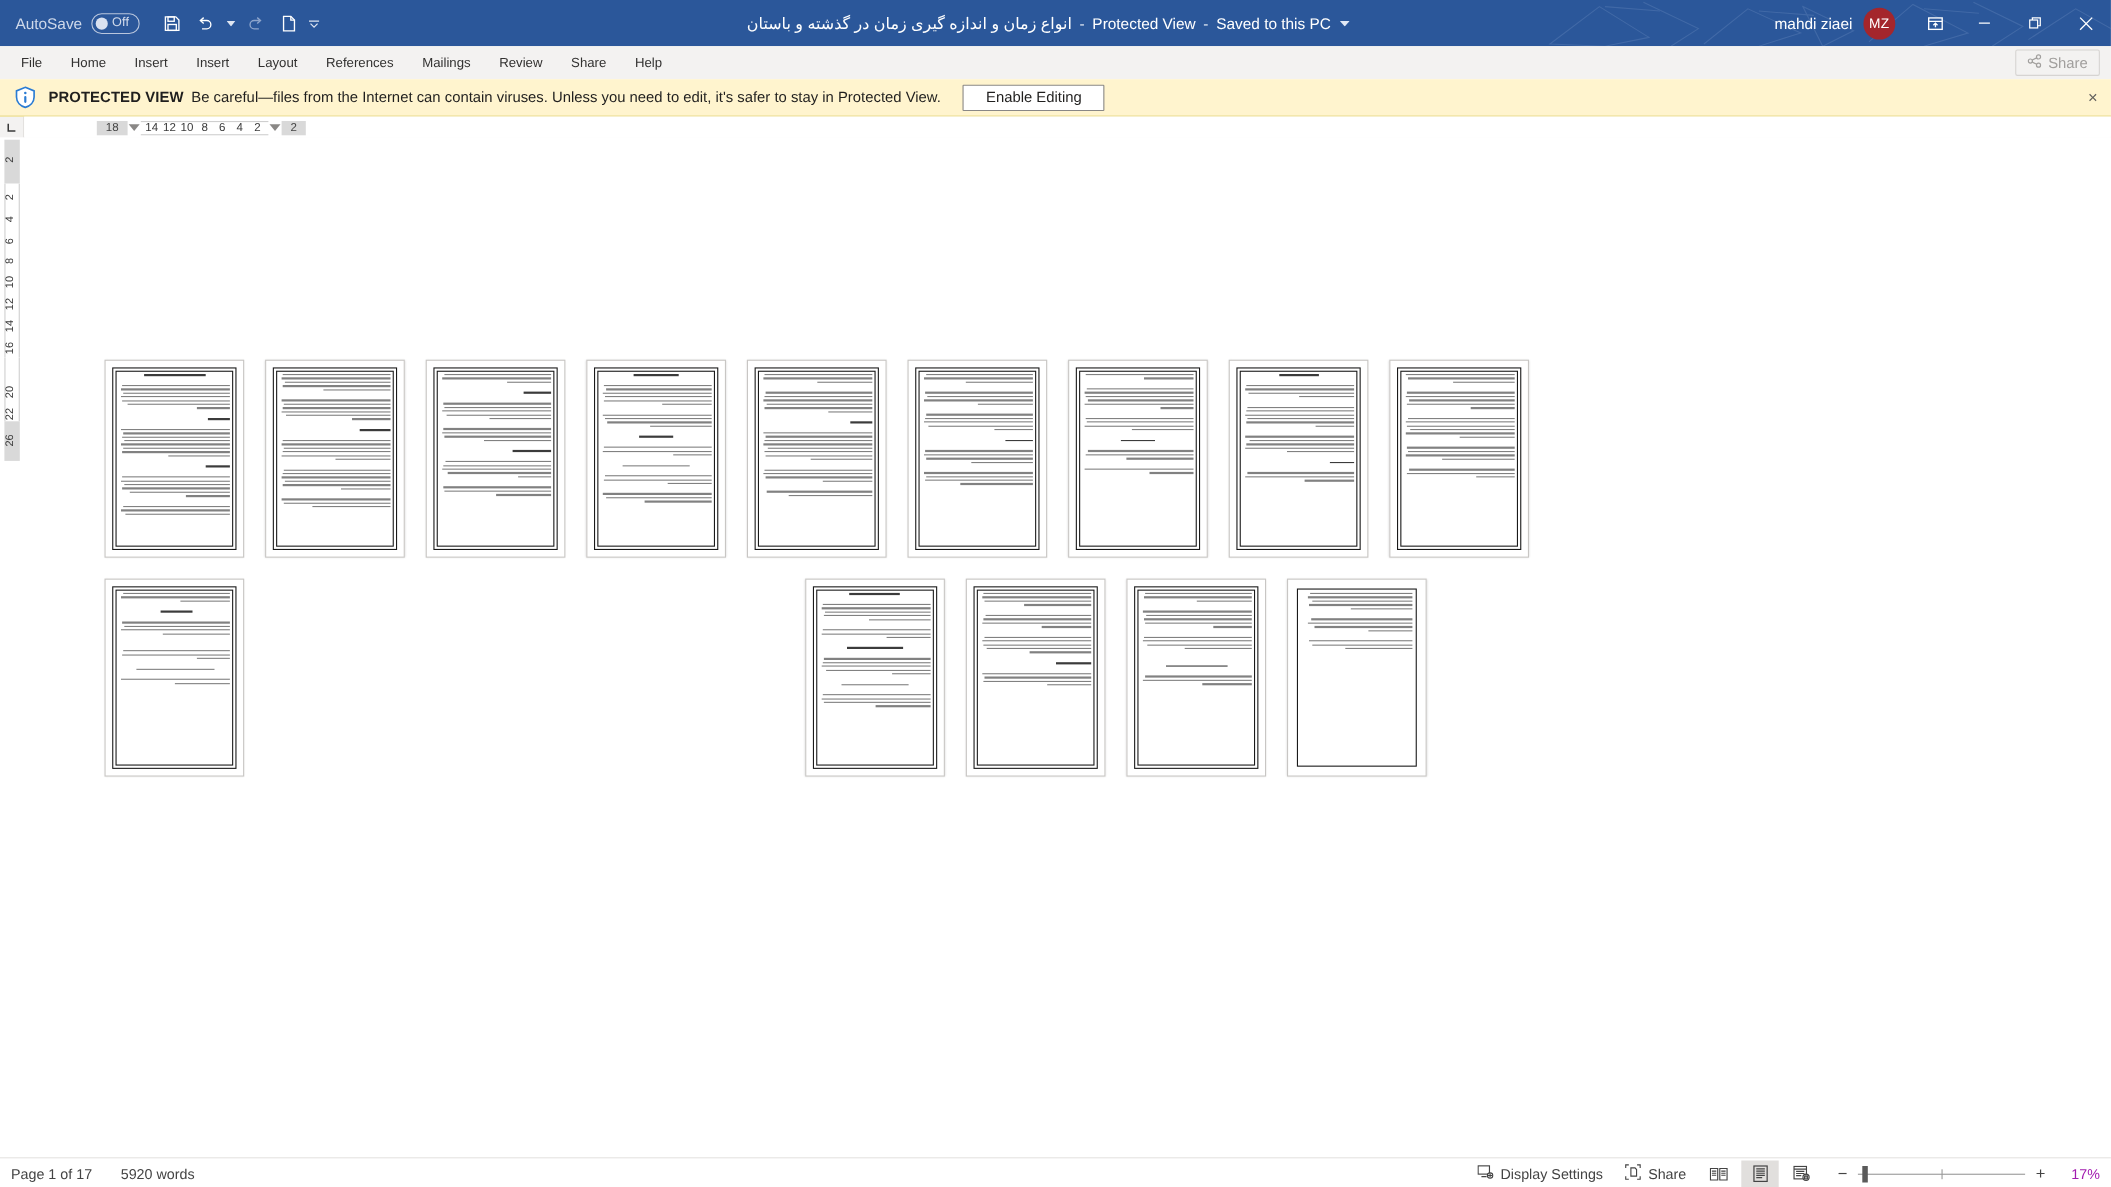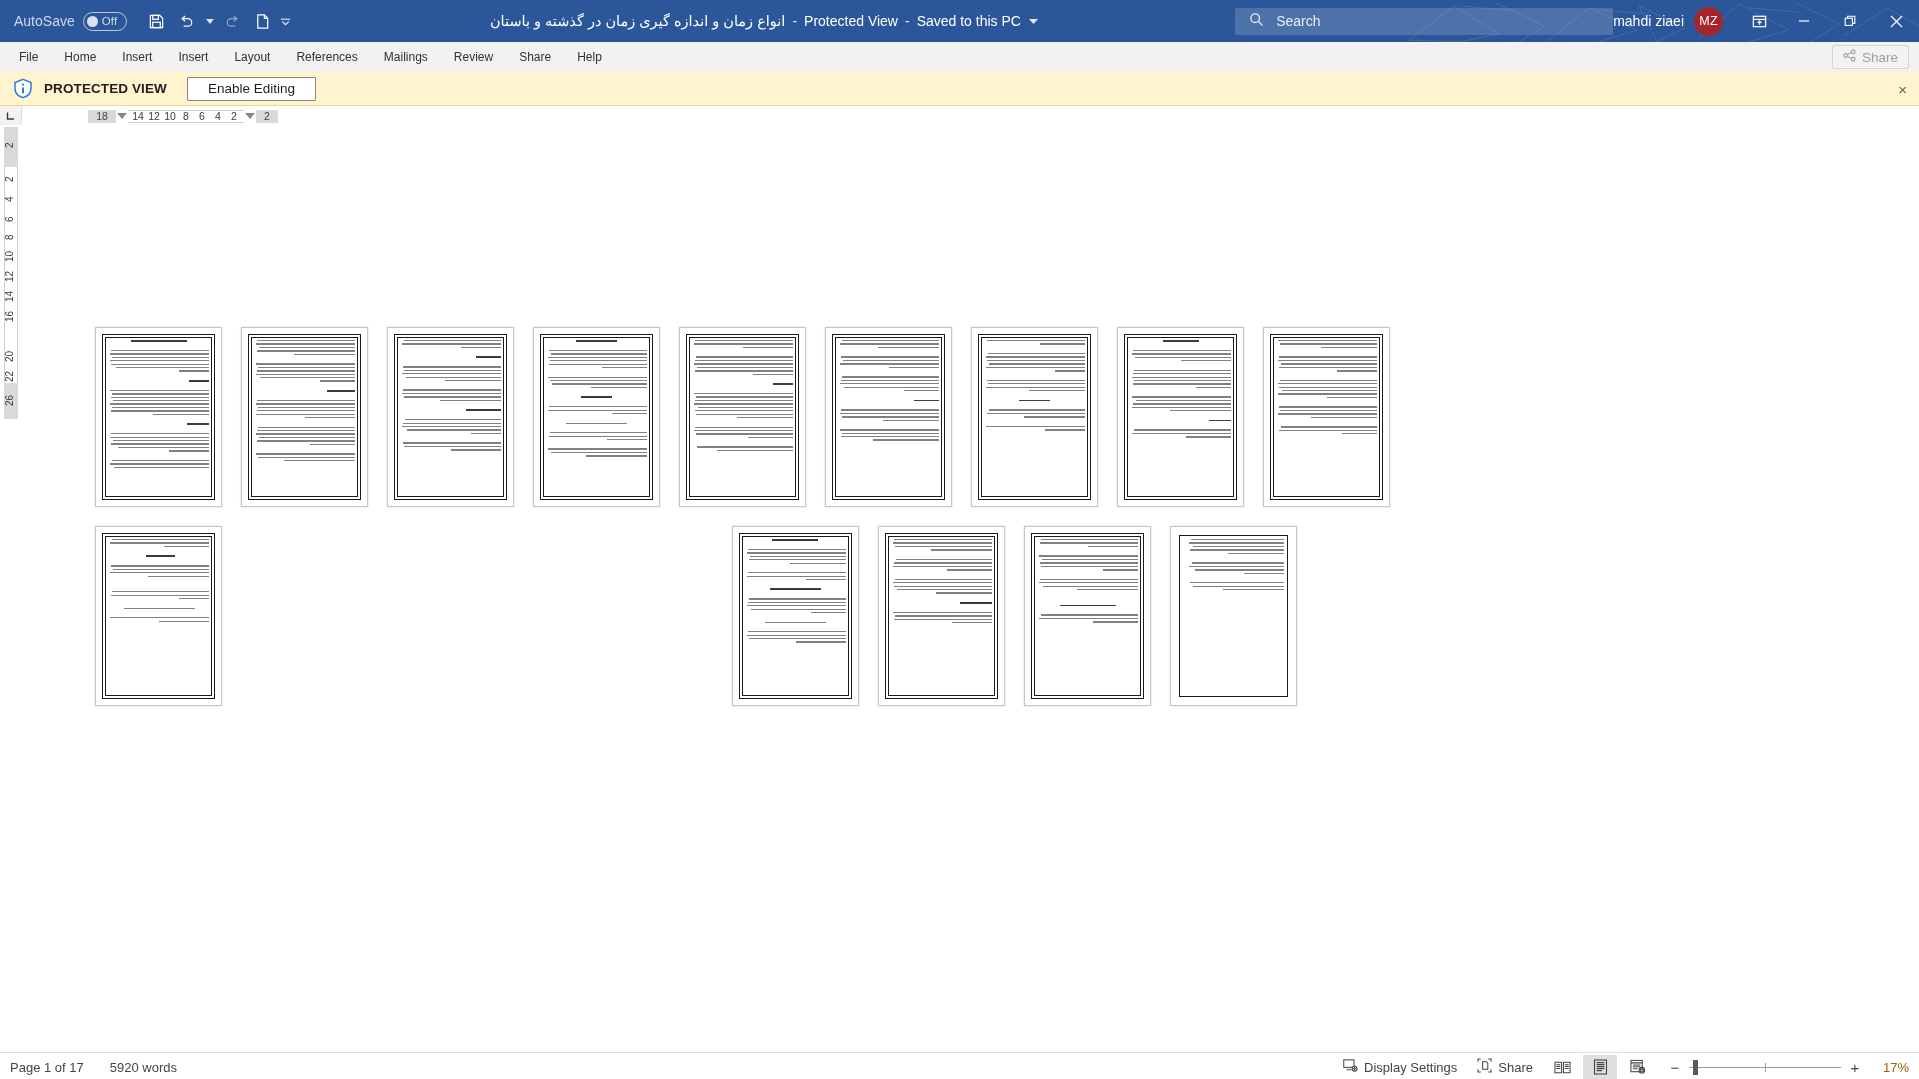--- a/index.html
+++ b/index.html
@@ -266,21 +266,21 @@
     width: 152px; height: 1px; background: #9a9a9a; position: relative;
     margin: 0 4px;
   }
   .zs-mid {
     position: absolute; left: 50%; top: -4px; width: 1px; height: 9px; background: #9a9a9a;
   }
   .zs-thumb {
     position: absolute; left: 4px; top: -7px;
     width: 5px; height: 15px; background: #5a5a5a;
   }
-  .zoom-pct { font-size: 13px; color: #a16207; width: 38px; text-align: right; margin-left: 6px;}
+  .zoom-pct { font-size: 13px; color: #a21caf; width: 38px; text-align: right; margin-left: 6px;}
 </style>
 </head>
 <body>
 
 <div class="titlebar">
   <svg class="titlebar-pattern" viewBox="0 0 520 42" preserveAspectRatio="none">
     <g stroke="#8fa9d4" stroke-width="1" fill="none">
       <path d="M10,40 L55,6 L100,34 L60,42 Z"></path>
       <path d="M95,2 L145,26 L120,42"></path>
       <path d="M150,40 L190,8 L238,30 L200,42"></path>
@@ -347,29 +347,20 @@
     <span class="title-meta">Protected View</span>
     <span class="title-sep">-</span>
     <span class="title-meta">Saved to this PC</span>
     <span class="title-caret">
       <svg width="9" height="5" viewBox="0 0 9 5">
           <path d="M0 0 L4.5 5 L9 0 Z" fill="#e2e9f5"></path>
         </svg>
     </span>
   </div>
 
-  <div class="searchbox">
-    <span>
-      <svg width="15" height="15" viewBox="0 0 16 16" fill="none" stroke="#e8edf6" stroke-width="1.4">
-        <circle cx="6.6" cy="6.6" r="4.6"></circle>
-          <path d="M10.2 10.2 L14.5 14.5"></path>
-      </svg>
-    </span>
-    <span class="sp">Search</span>
-  </div>
 
   <div class="title-right">
     <div class="account">
       <span class="account-name">mahdi ziaei</span>
       <span class="avatar">MZ</span>
     </div>
     <div class="ribbon-display-btn">
       <svg width="17" height="17" viewBox="0 0 18 18" fill="none" stroke="#fff" stroke-width="1.3">
         <rect x="2.5" y="3.5" width="13" height="11"></rect>
         <path d="M2.5 6.8 H15.5"></path>
@@ -427,20 +418,21 @@
 
 <div class="pv-banner">
   <span class="pv-icon">
     <svg width="20" height="21" viewBox="0 0 20 21" fill="none">
       <path d="M10 1.4 L18 4.6 V10.2 C18 15 14.4 18.4 10 19.6 C5.6 18.4 2 15 2 10.2 V4.6 Z" stroke="#2b7cd3" stroke-width="1.5" fill="#ffffff"></path>
       <circle cx="10" cy="6.6" r="1.15" fill="#2b7cd3"></circle>
       <rect x="9" y="9.2" width="2" height="6.4" rx="1" fill="#2b7cd3"></rect>
     </svg>
   </span>
   <span class="pv-strong">PROTECTED VIEW</span>
+  <span class="pv-text">Be careful—files from the Internet can contain viruses. Unless you need to edit, it's safer to stay in Protected View.</span>
   <button class="pv-button">Enable Editing</button>
   <span class="pv-close">×</span>
 </div>
 
 <div class="ruler-row">
   <div class="tabstop-box">
     <svg width="10" height="10" viewBox="0 0 10 10">
       <path d="M1.5 1.5 V8 H8" stroke="#3a3a3a" stroke-width="1.4" fill="none"></path>
     </svg>
   </div>

